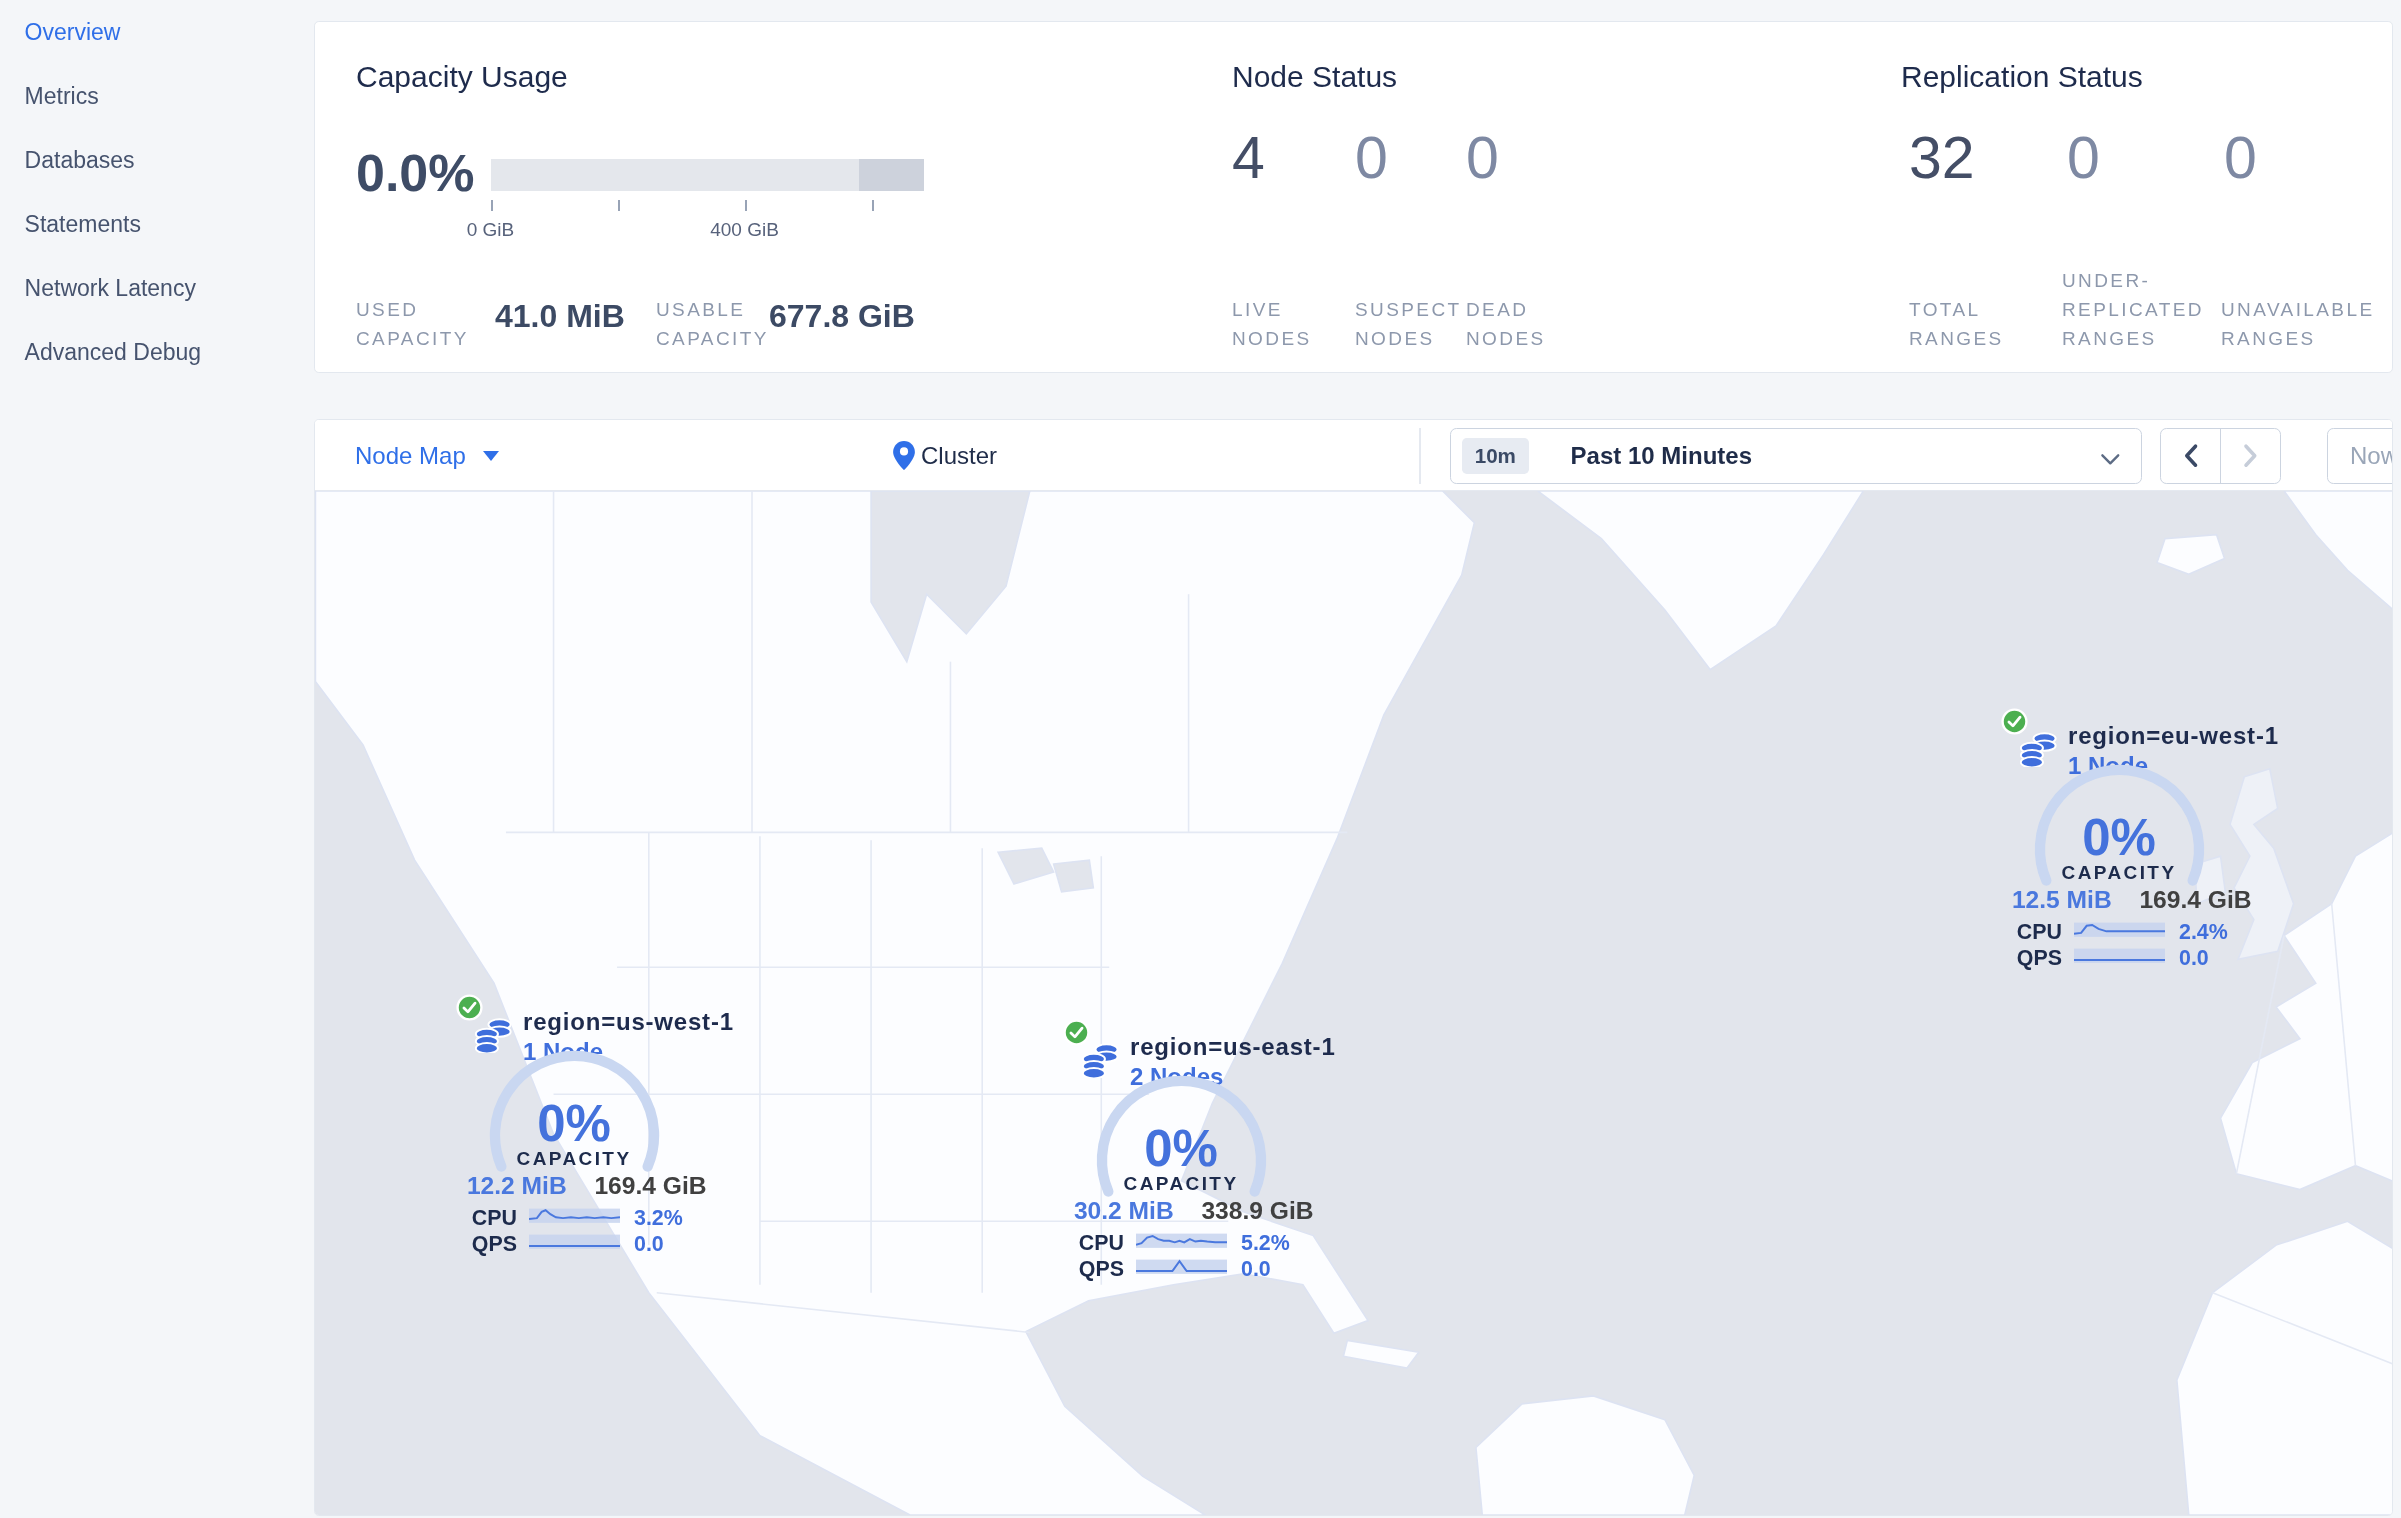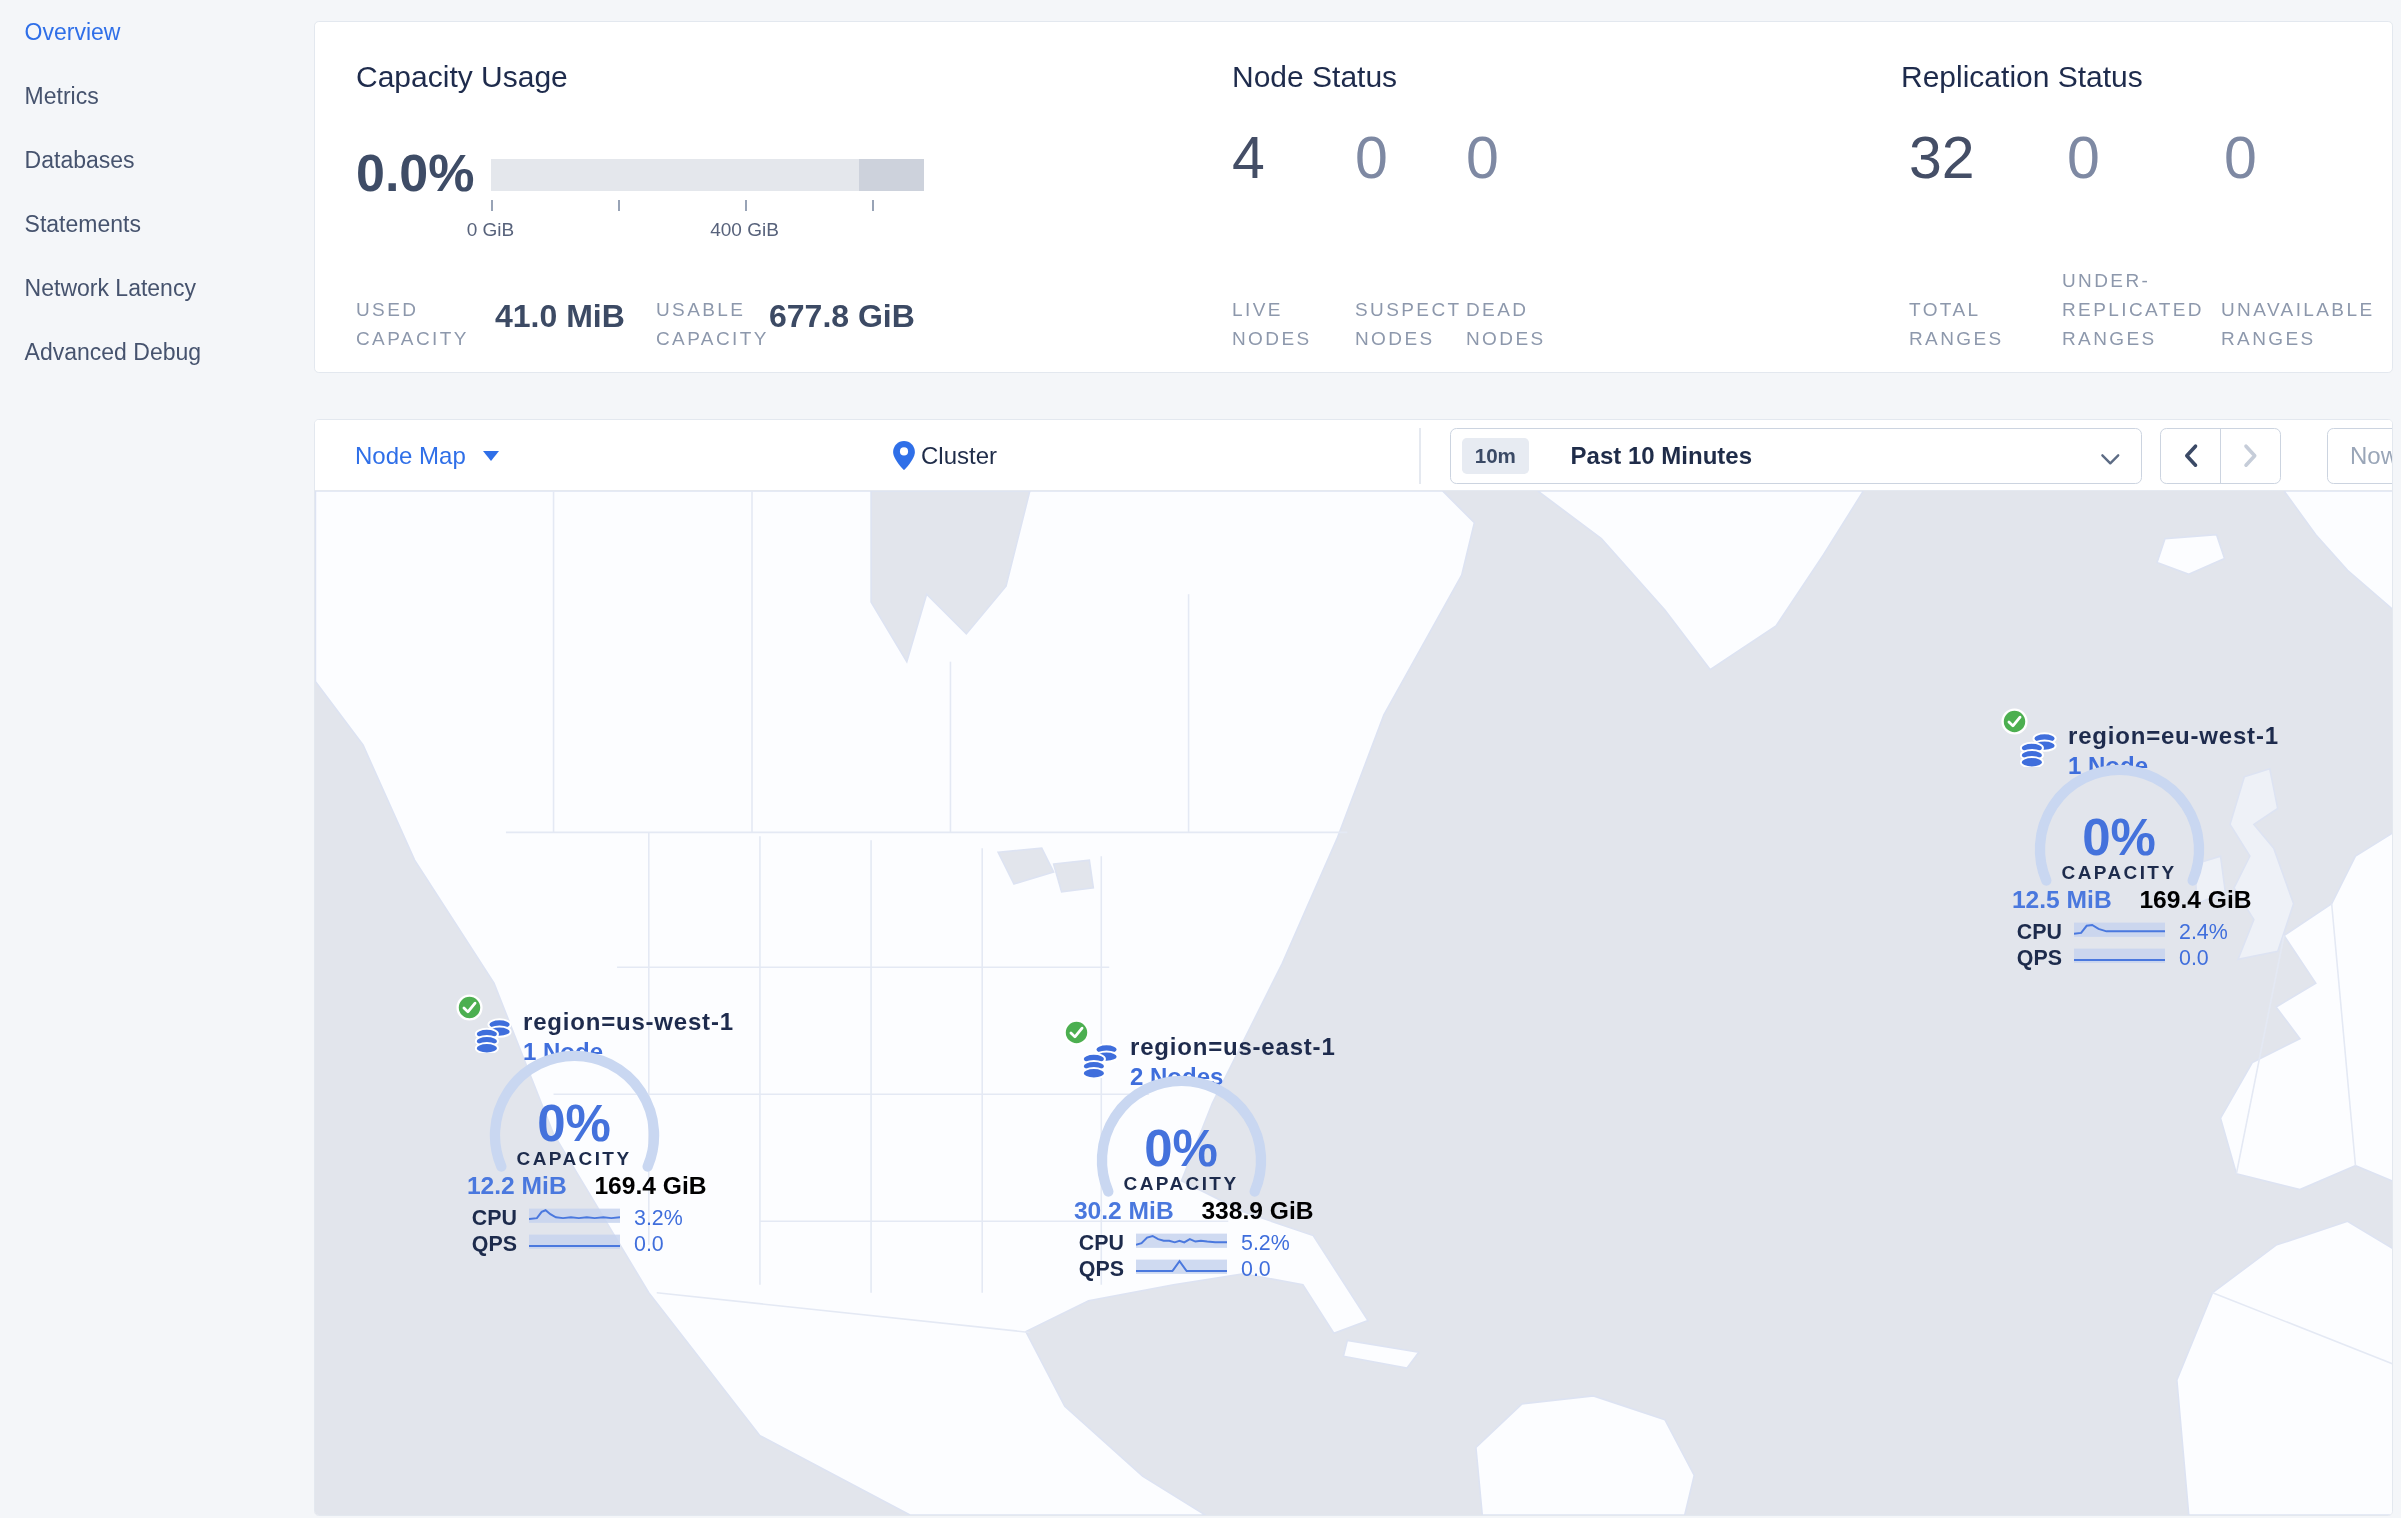--- a/index.html
+++ b/index.html
@@ -72,27 +72,27 @@
   .m-nodes { position:absolute; left:92px; top:50px; font-size:24px; font-weight:700;
              color:#3f6edc; cursor:pointer; }
   .m-arcsvg { position:absolute; left:56px; top:60px; }
   .m-pct { position:absolute; left:0; top:106px; width:286px; text-align:center;
            font-size:51px; font-weight:700; color:#4472dc; }
   .m-cap { position:absolute; left:0; top:160px; width:286px; text-align:center;
            font-size:19px; font-weight:700; letter-spacing:2.4px; color:#1d2b4c; }
   .m-used  { position:absolute; left:14.3px;  top:184px; width:143px; text-align:center;
              font-size:24.6px; font-weight:600; color:#4a78de; white-space:nowrap; }
   .m-total { position:absolute; left:148px; top:184px; width:143px; text-align:center;
-             font-size:24.6px; font-weight:600; color:#000000; white-space:nowrap; }
+             font-size:24.6px; font-weight:600; color:#404040; white-space:nowrap; }
   .m-row { position:absolute; left:0; width:286px; height:20.6px; }
   .m-row.cpu { top:218px; } .m-row.qps { top:244px; }
   .m-metric-label { position:absolute; left:16px; width:70px; text-align:right;
                     font-size:21.4px; font-weight:700; color:#1d2b4c; }
   .m-spark { position:absolute; left:98px; top:0.8px; }
-  .m-val { position:absolute; left:203px; font-size:21.4px; font-weight:400; color:#3f6edc; }
+  .m-val { position:absolute; left:203px; font-size:21.4px; font-weight:700; color:#3f6edc; }
 </style>
 </head>
 <body>
 
 <nav class="sidebar">
   <div class="nav-item active">Overview</div>
   <div class="nav-item">Metrics</div>
   <div class="nav-item">Databases</div>
   <div class="nav-item">Statements</div>
   <div class="nav-item">Network Latency</div>

